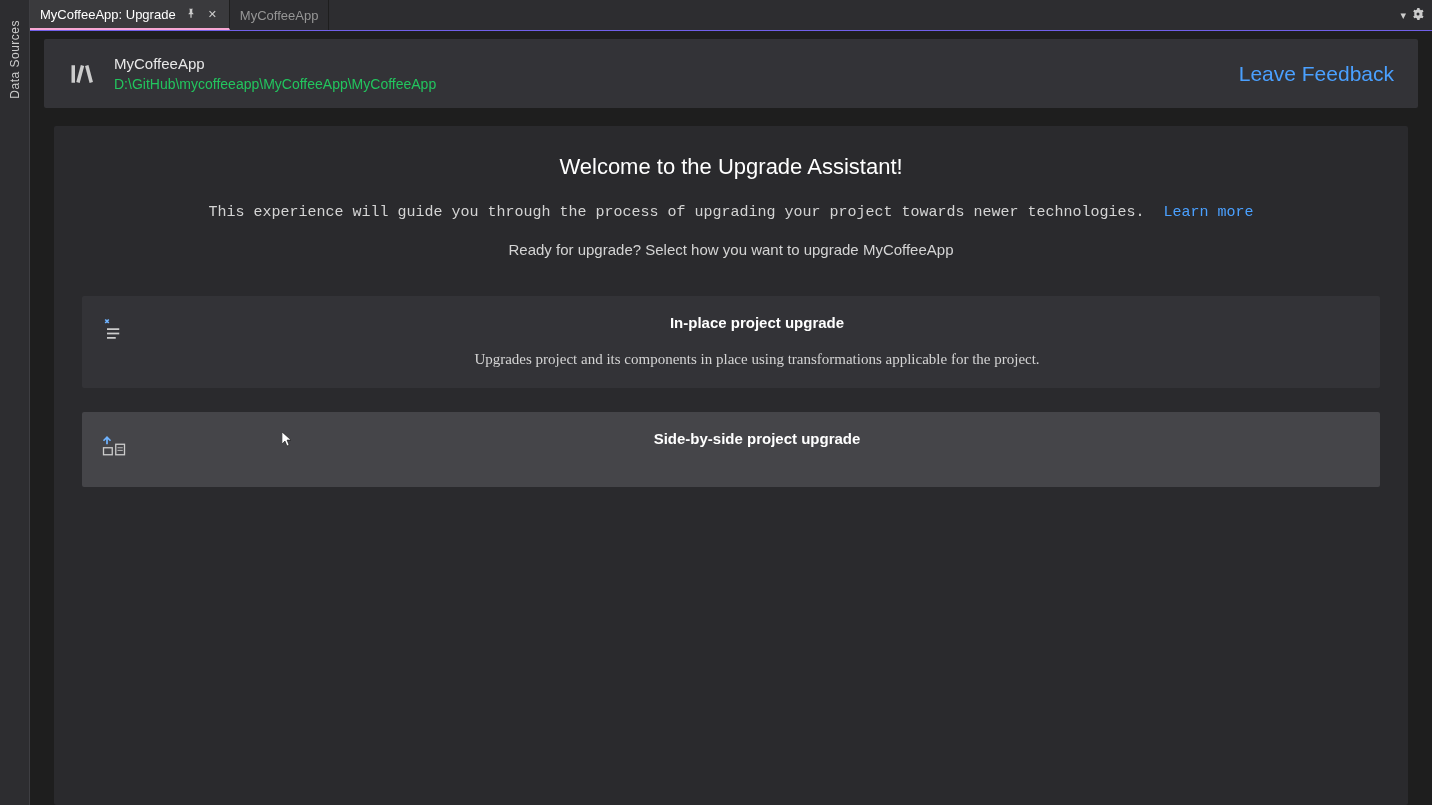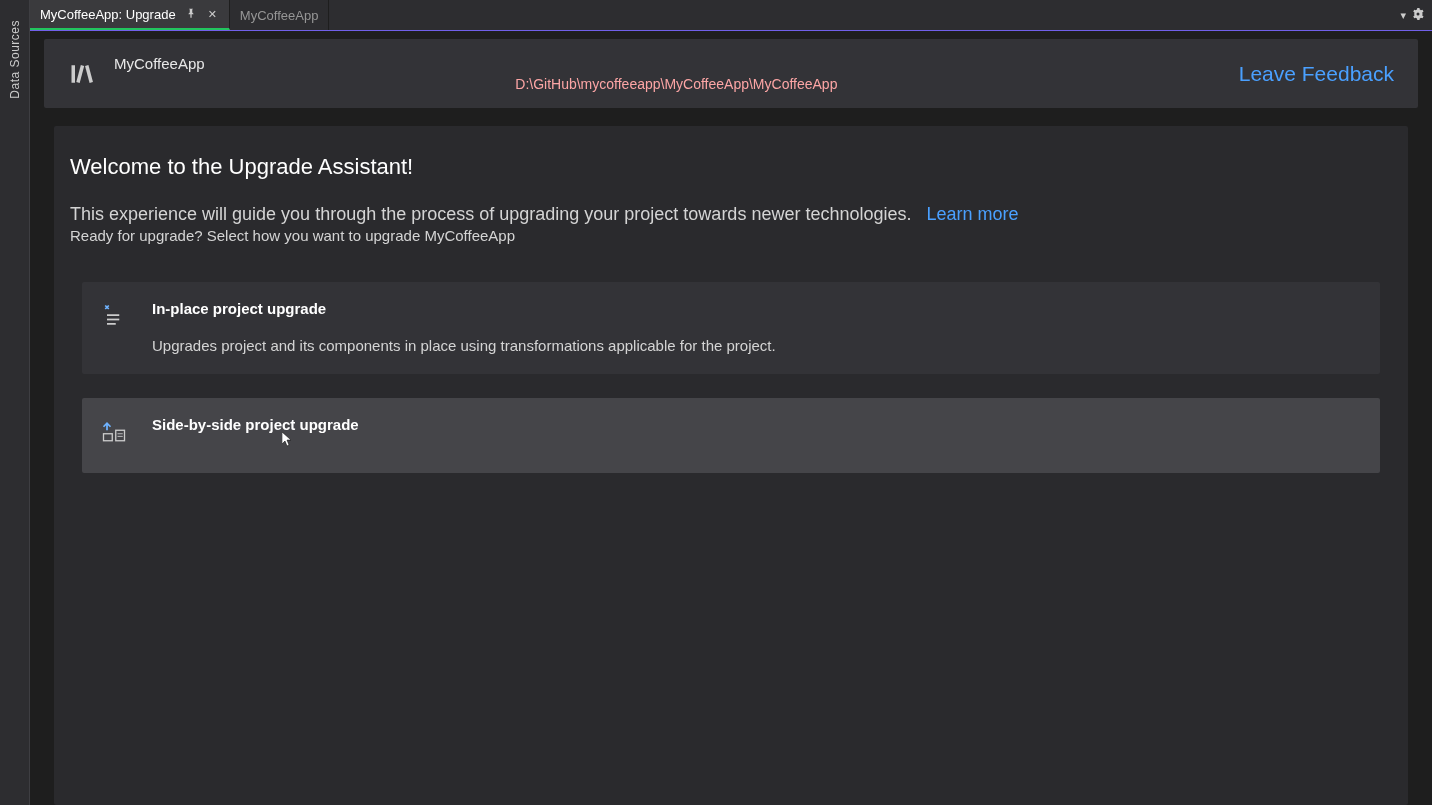--- a/index.html
+++ b/index.html
@@ -52,21 +52,21 @@
       padding: 0 10px;
       font-size: 13px;
       color: #969696;
       cursor: pointer;
       gap: 8px;
       border-right: 1px solid #1e1e1e;
     }
     .tab.active {
       background: #3a3a3d;
       color: #ffffff;
-      border-bottom: 2px solid #22c55e;
+      border-bottom: 2px solid #f9a8d4;
     }
     .tab .pin-icon, .tab .close-icon {
       font-size: 11px;
       color: #cccccc;
       cursor: pointer;
       padding: 2px;
     }
     .tab-right-icons {
       margin-left: auto;
       display: flex;
@@ -102,45 +102,46 @@
     .project-info {
       flex: 1;
     }
     .project-name {
       font-size: 15px;
       color: #e8e8e8;
       margin-bottom: 4px;
     }
     .project-path {
       font-size: 14px;
-      color: #fca5a5;
-      text-align: center;
+      color: #22c55e;
     }
     .feedback-link {
       color: #4aa0ff;
       font-size: 21px;
       cursor: pointer;
     }
     .main-panel {
       background: #2a2a2d;
       margin: 18px 24px 0 24px;
       padding: 28px 16px 22px 16px;
       flex: 1;
       border-radius: 2px;
+      text-align: center;
     }
     .welcome-title {
       font-size: 22px;
       color: #ffffff;
       font-weight: 400;
       margin-bottom: 24px;
     }
     .intro-line {
-      font-size: 18px;
-      color: #d4d4d4;
-      margin-bottom: 2px;
+      font-size: 15px;
+      color: #d4d4d4;
+      margin-bottom: 20px;
+      font-family: Liberation Mono, monospace;
     }
     .learn-more {
       color: #4aa0ff;
       cursor: pointer;
       margin-left: 10px;
     }
     .ready-line {
       font-size: 15px;
       color: #d4d4d4;
       margin-bottom: 38px;
@@ -169,20 +170,21 @@
     }
     .option-title {
       font-size: 15px;
       font-weight: 600;
       color: #ffffff;
       margin-bottom: 20px;
     }
     .option-desc {
       font-size: 15px;
       color: #d4d4d4;
+      font-family: Liberation Serif, serif;
     }
     .cursor-pointer-indicator {
       position: absolute;
       left: 252px;
       top: 432px;
       font-size: 14px;
       color: #ffffff;
       pointer-events: none;
     }
   </style>

